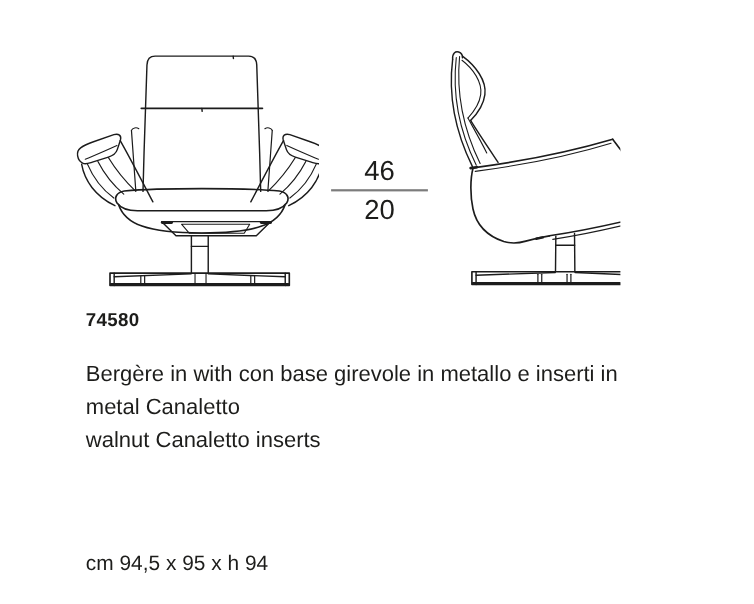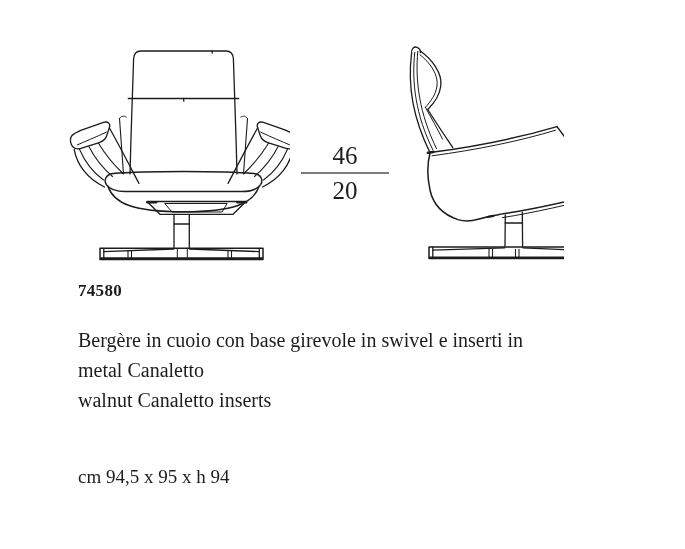--- a/index.html
+++ b/index.html
@@ -1,20 +1,20 @@
 <!DOCTYPE html>
 <html><head>
 <meta charset="utf-8">
 <style>
   html,body{margin:0;padding:0;background:#fff;}
   .page{
     position:relative;
     width:564px;height:549px;
     background:#ffffff;
-    font-family:Liberation Serif, serif;
+    font-family:Liberation Sans, sans-serif;
     color:#1d1d1b;
     overflow:hidden;
   }
   .drawing{position:absolute;}
   .front-view{left:60px;top:25px;}
   .side-view{left:380px;top:20px;}
   .dim-callout{
     position:absolute;left:300px;top:141px;width:90px;
     text-align:center;
     font-size:25px;line-height:28px;
@@ -25,21 +25,21 @@
   .dim-bottom{position:absolute;left:0;top:36px;width:90px;}
   .product-code{
     position:absolute;left:78px;top:281px;
     font-size:17px;font-weight:bold;letter-spacing:0.3px;
   }
   .description{
     position:absolute;left:78px;top:325px;
     font-size:20px;line-height:30px;
   }
   .dimensions{
-    position:absolute;left:78px;top:462px;
+    position:absolute;left:78px;top:498px;
     font-size:19px;line-height:29px;
   }
   .line{white-space:pre;}
   svg{display:block;}
 </style>
 </head>
 <body>
 
 <div class="page">
 
@@ -163,21 +163,21 @@
 
   <div class="dim-callout">
     <div class="dim-top">46</div>
     <div class="dim-line"></div>
     <div class="dim-bottom">20</div>
   </div>
 
   <div class="product-code">74580</div>
 
   <div class="description">
-    <div class="line">Bergère in cuoio con base girevole in swivel e inserti in</div>
+    <div class="line">Bergère in with con base girevole in metallo e inserti in</div>
     <div class="line">metal Canaletto</div>
     <div class="line">walnut Canaletto inserts</div>
   </div>
 
   <div class="dimensions">
     <div class="line">cm 94,5 x 95 x h 94</div>
   </div>
 
 </div>
 

